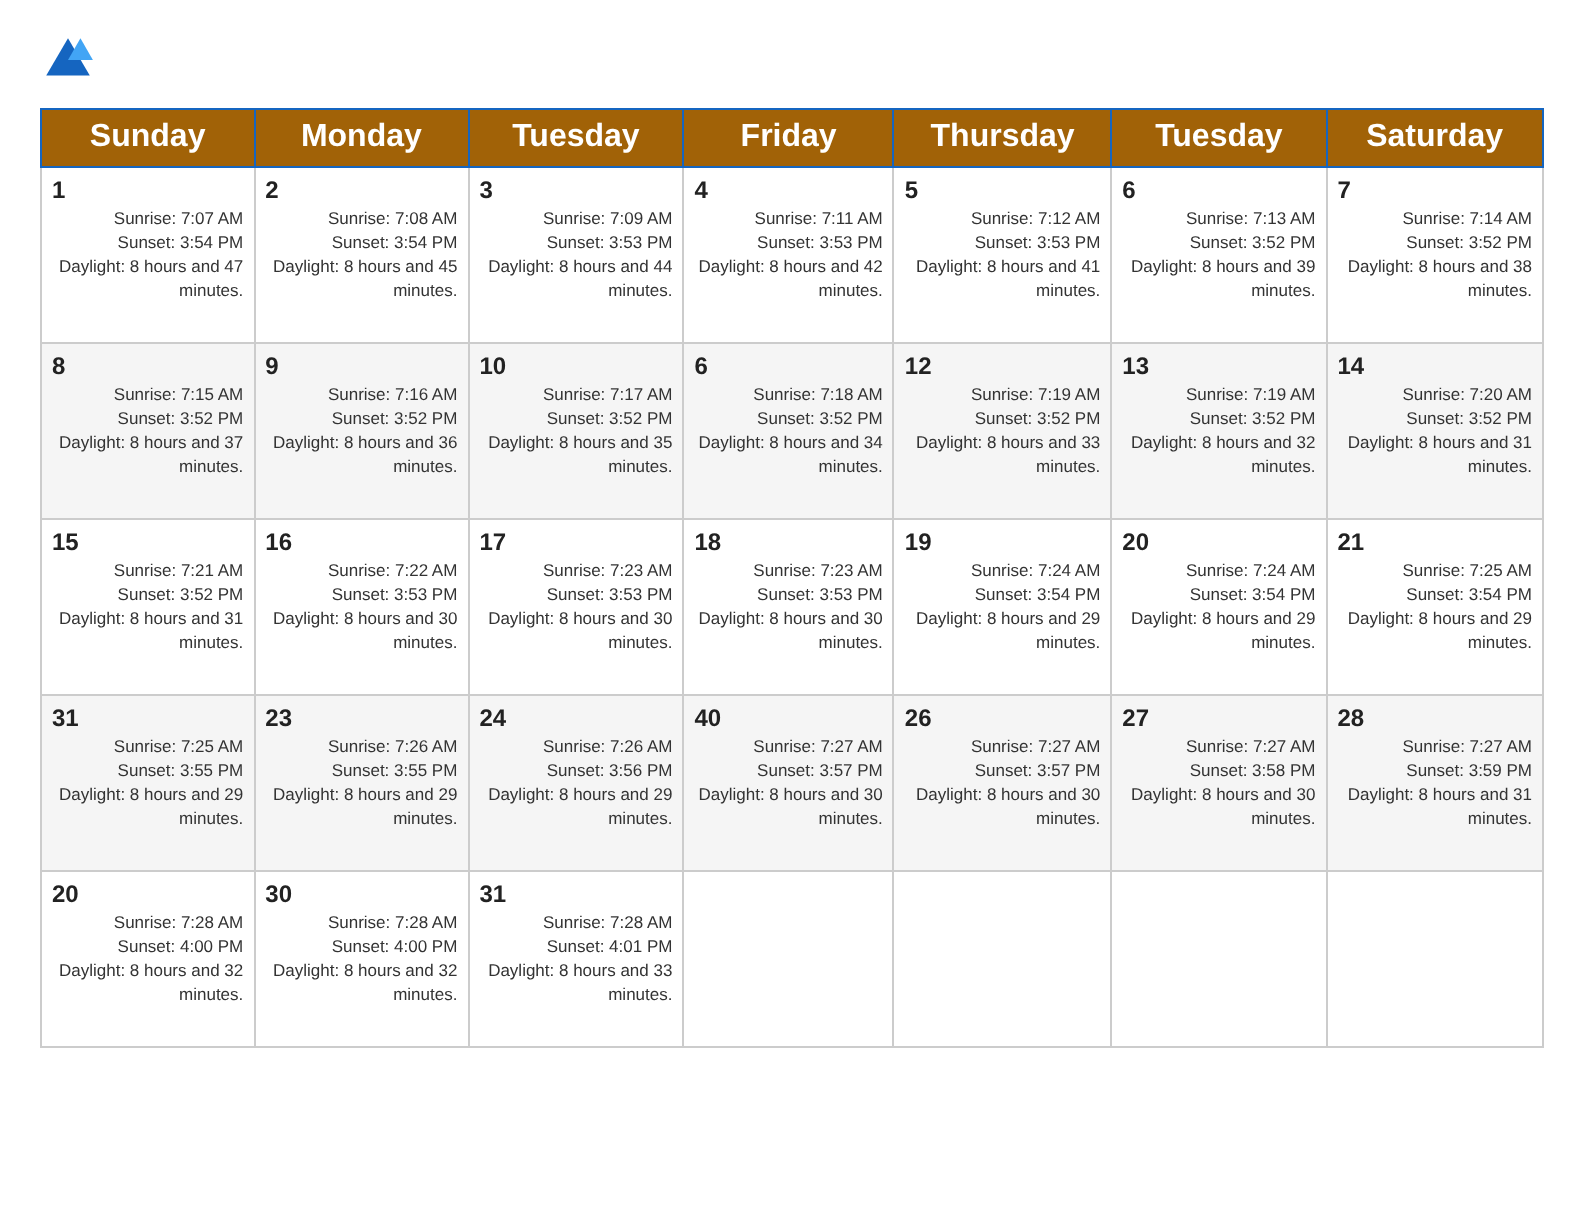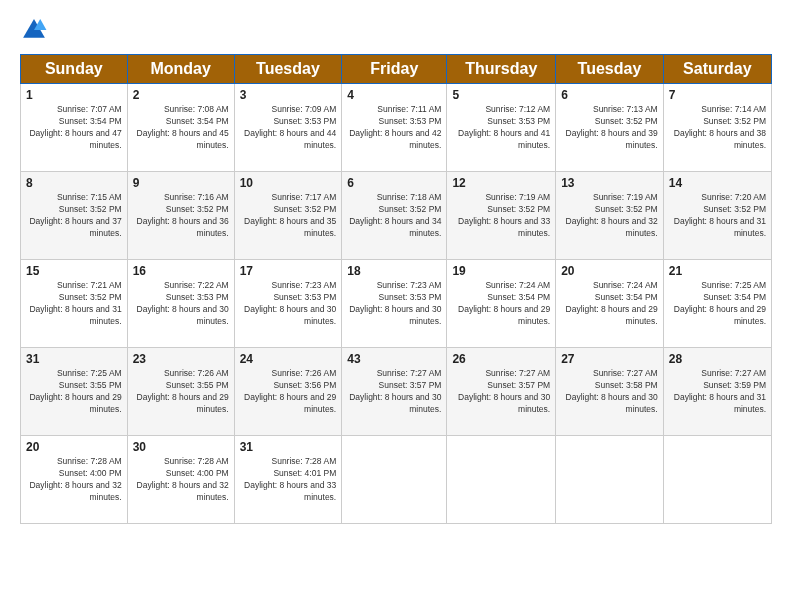--- a/index.html
+++ b/index.html
@@ -226,21 +226,21 @@
           </td>
           <td>
             <span class="day-num">23</span>
             <div class="day-info">Sunrise: 7:26 AM<br>Sunset: 3:55 PM<br>Daylight: 8 hours and 29 minutes.</div>
           </td>
           <td>
             <span class="day-num">24</span>
             <div class="day-info">Sunrise: 7:26 AM<br>Sunset: 3:56 PM<br>Daylight: 8 hours and 29 minutes.</div>
           </td>
           <td>
-            <span class="day-num">43</span>
+            <span class="day-num">40</span>
             <div class="day-info">Sunrise: 7:27 AM<br>Sunset: 3:57 PM<br>Daylight: 8 hours and 30 minutes.</div>
           </td>
           <td>
             <span class="day-num">26</span>
             <div class="day-info">Sunrise: 7:27 AM<br>Sunset: 3:57 PM<br>Daylight: 8 hours and 30 minutes.</div>
           </td>
           <td>
             <span class="day-num">27</span>
             <div class="day-info">Sunrise: 7:27 AM<br>Sunset: 3:58 PM<br>Daylight: 8 hours and 30 minutes.</div>
           </td>

